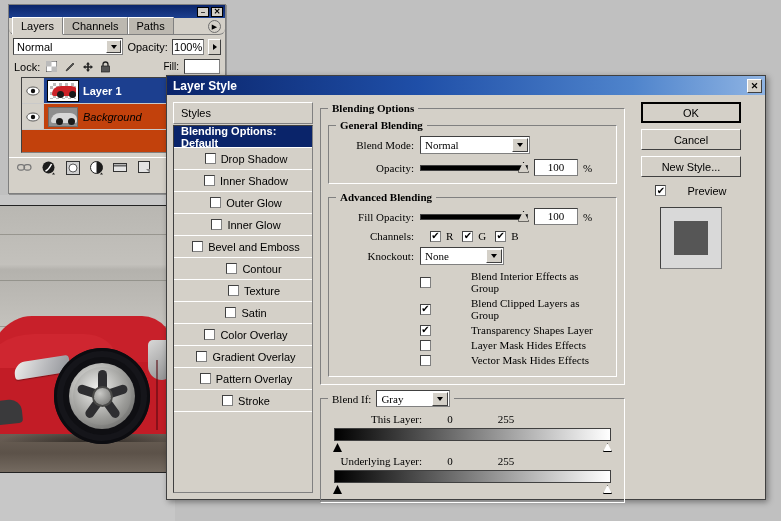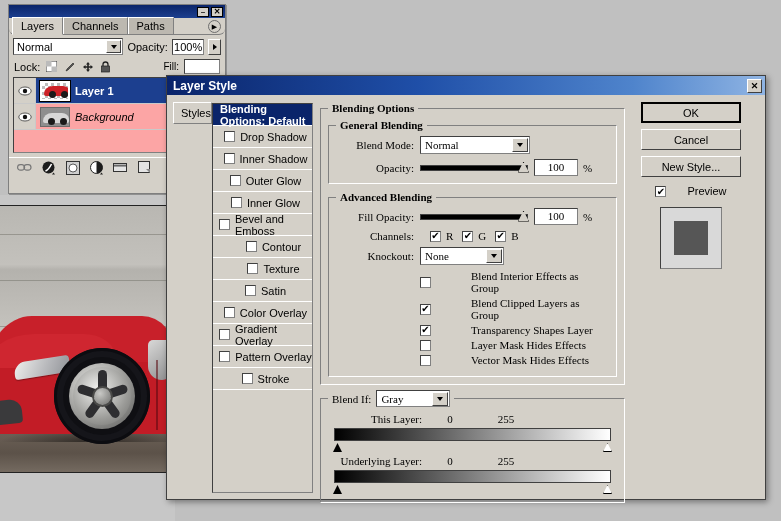--- a/index.html
+++ b/index.html
@@ -88,21 +88,21 @@
     border-right-color:#404040; border-bottom-color:#404040; display:flex;
     align-items:center; justify-content:center; cursor:pointer; }
   .tri-right { width:0;height:0;border-top:3px solid transparent;border-bottom:3px solid transparent;
     border-left:4px solid #000; }
   #lock-row { display:flex; align-items:center; gap:5px; padding:1px 5px 3px 5px; font-size:11px; }
   .lock-icon { width:13px; height:13px; display:flex; align-items:center; justify-content:center;
     cursor:pointer; }
   #fill-label { margin-left:auto; font-size:10px; }
   #fill-box { width:36px; height:15px; background:#fff; border:1px solid #808080;
     border-top-color:#404040; border-left-color:#404040; }
-  #layers-list { margin:0 4px; background:#fca5a5; border:1px solid #808080;
+  #layers-list { margin:0 12px; background:#c2410c; border:1px solid #808080;
     border-top-color:#404040; border-left-color:#404040; height:76px; }
   .layer-row { display:flex; align-items:center; height:26px; border-bottom:1px solid #c9c9c9;
     cursor:pointer; }
   .layer-row.selected { background:#1c3f8f; }
   .layer-row.selected .layer-name { color:#fff; font-weight:bold; }
   .eye-cell { width:22px; height:100%; display:flex; align-items:center; justify-content:center;
     border-right:1px solid #c9c9c9; background:#d4d0c8; cursor:pointer; }
   .thumb { width:30px; height:20px; margin:0 5px 0 4px; border:1px solid #6b6b6b;
     overflow:hidden; position:relative; background:#fff; }
   .thumb.selected-thumb { border:2px solid #fff; outline:1px solid #000; }
@@ -132,21 +132,21 @@
     background:linear-gradient(90deg,#0a246a 0%,#1f4fa8 42%,#4f84cc 78%,#8fb4e3 100%);
     display:flex; align-items:center; padding:0 3px; }
   #ls-title { color:#fff; font-weight:bold; font-size:12px; padding-left:3px; }
   #ls-close { margin-left:auto; width:15px; height:14px; background:#d4d0c8;
     border:1px solid #fff; border-right-color:#404040; border-bottom-color:#404040;
     display:flex; align-items:center; justify-content:center; font-size:9px;
     font-weight:bold; color:#000; cursor:pointer; }
   #ls-body { display:flex; padding:7px 6px 6px 6px; gap:7px; height:calc(100% - 19px); }
 
   
-  #styles-panel { width:140px; display:flex; flex-direction:row; }
+  #styles-panel { width:140px; display:flex; flex-direction:column; }
   #styles-header { height:22px; background:#d4d0c8; border:1px solid #fff;
     border-right-color:#808080; border-bottom-color:#808080;
     display:flex; align-items:center; padding-left:7px; font-size:11px; }
   #styles-list { flex:1; background:#d4d0c8; border:1px solid #808080;
     border-top-color:#404040; border-left-color:#404040; overflow:hidden; margin-top:1px; }
   .style-item { height:22px; display:flex; align-items:center; padding-left:6px;
     border-bottom:1px solid #fff; font-size:11px; cursor:pointer;justify-content:center; }
   .style-item.selected { background:#0a246a; color:#fff; font-weight:bold; padding-left:7px; }
   .style-item.indented { padding-left:22px; }
   .cb { width:11px; height:11px; background:#fff; border:1px solid #808080;
@@ -184,21 +184,21 @@
   .marker-white { background:#fff; border:1px solid #000;
     clip-path:polygon(50% 0%, 100% 100%, 0% 100%); }
   .scale-row { display:flex; font-size:11px; align-items:center; margin-bottom:3px; }
 
   
   #ls-right { width:118px; display:flex; flex-direction:column; align-items:center; gap:6px; }
   .dlg-btn { width:100px; height:21px; background:#d4d0c8; border:1px solid #fff;
     border-right-color:#404040; border-bottom-color:#404040; font-size:11px;
     display:flex; align-items:center; justify-content:center; cursor:pointer; }
   .dlg-btn.default { border:2px solid #000; }
-  #preview-row { display:flex; align-items:flex-end; gap:16px; font-size:11px; margin-top:2px; }
+  #preview-row { display:flex; align-items:flex-start; gap:16px; font-size:11px; margin-top:2px; }
   #preview-thumb { width:62px; height:62px; background:#d9d9d9; border:1px solid #808080;
     border-top-color:#404040; border-left-color:#404040; display:flex;
     align-items:center; justify-content:center; margin-top:4px; }
   #preview-square { width:34px; height:34px; background:#565656; }
 </style>
 </head>
 <body>
 
 <div id="canvas-area">
   <div id="photo-frame">

